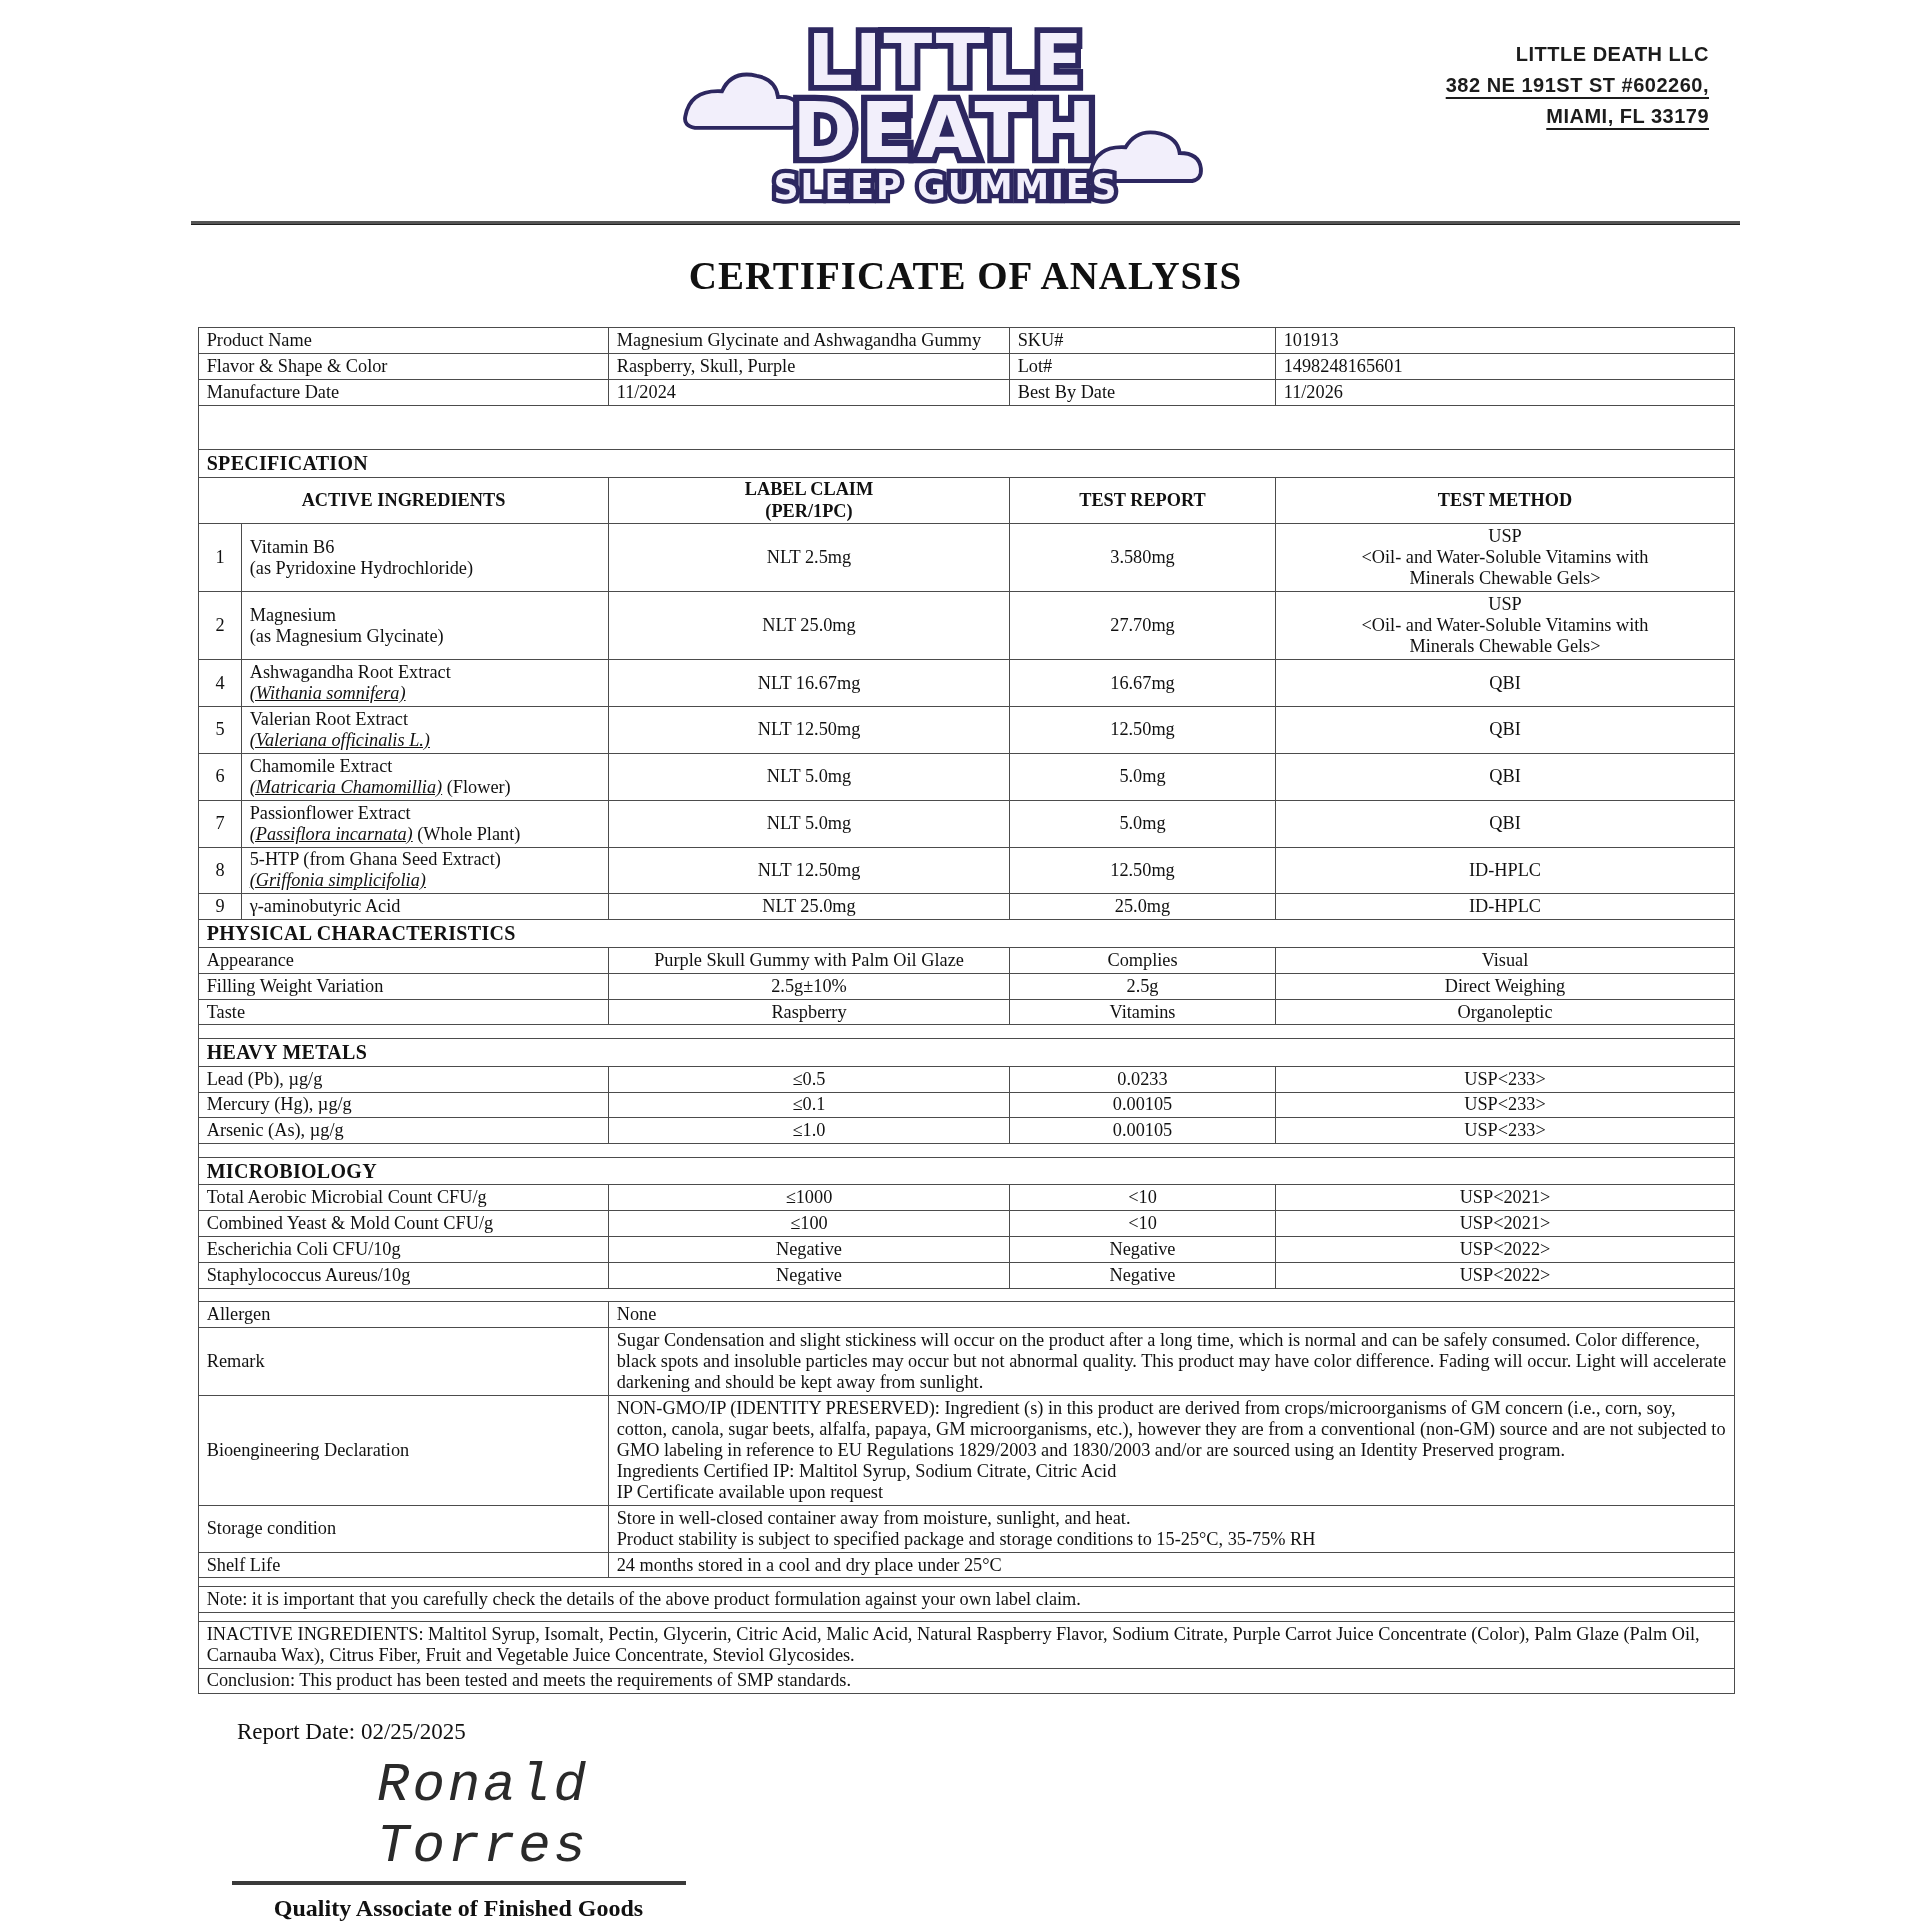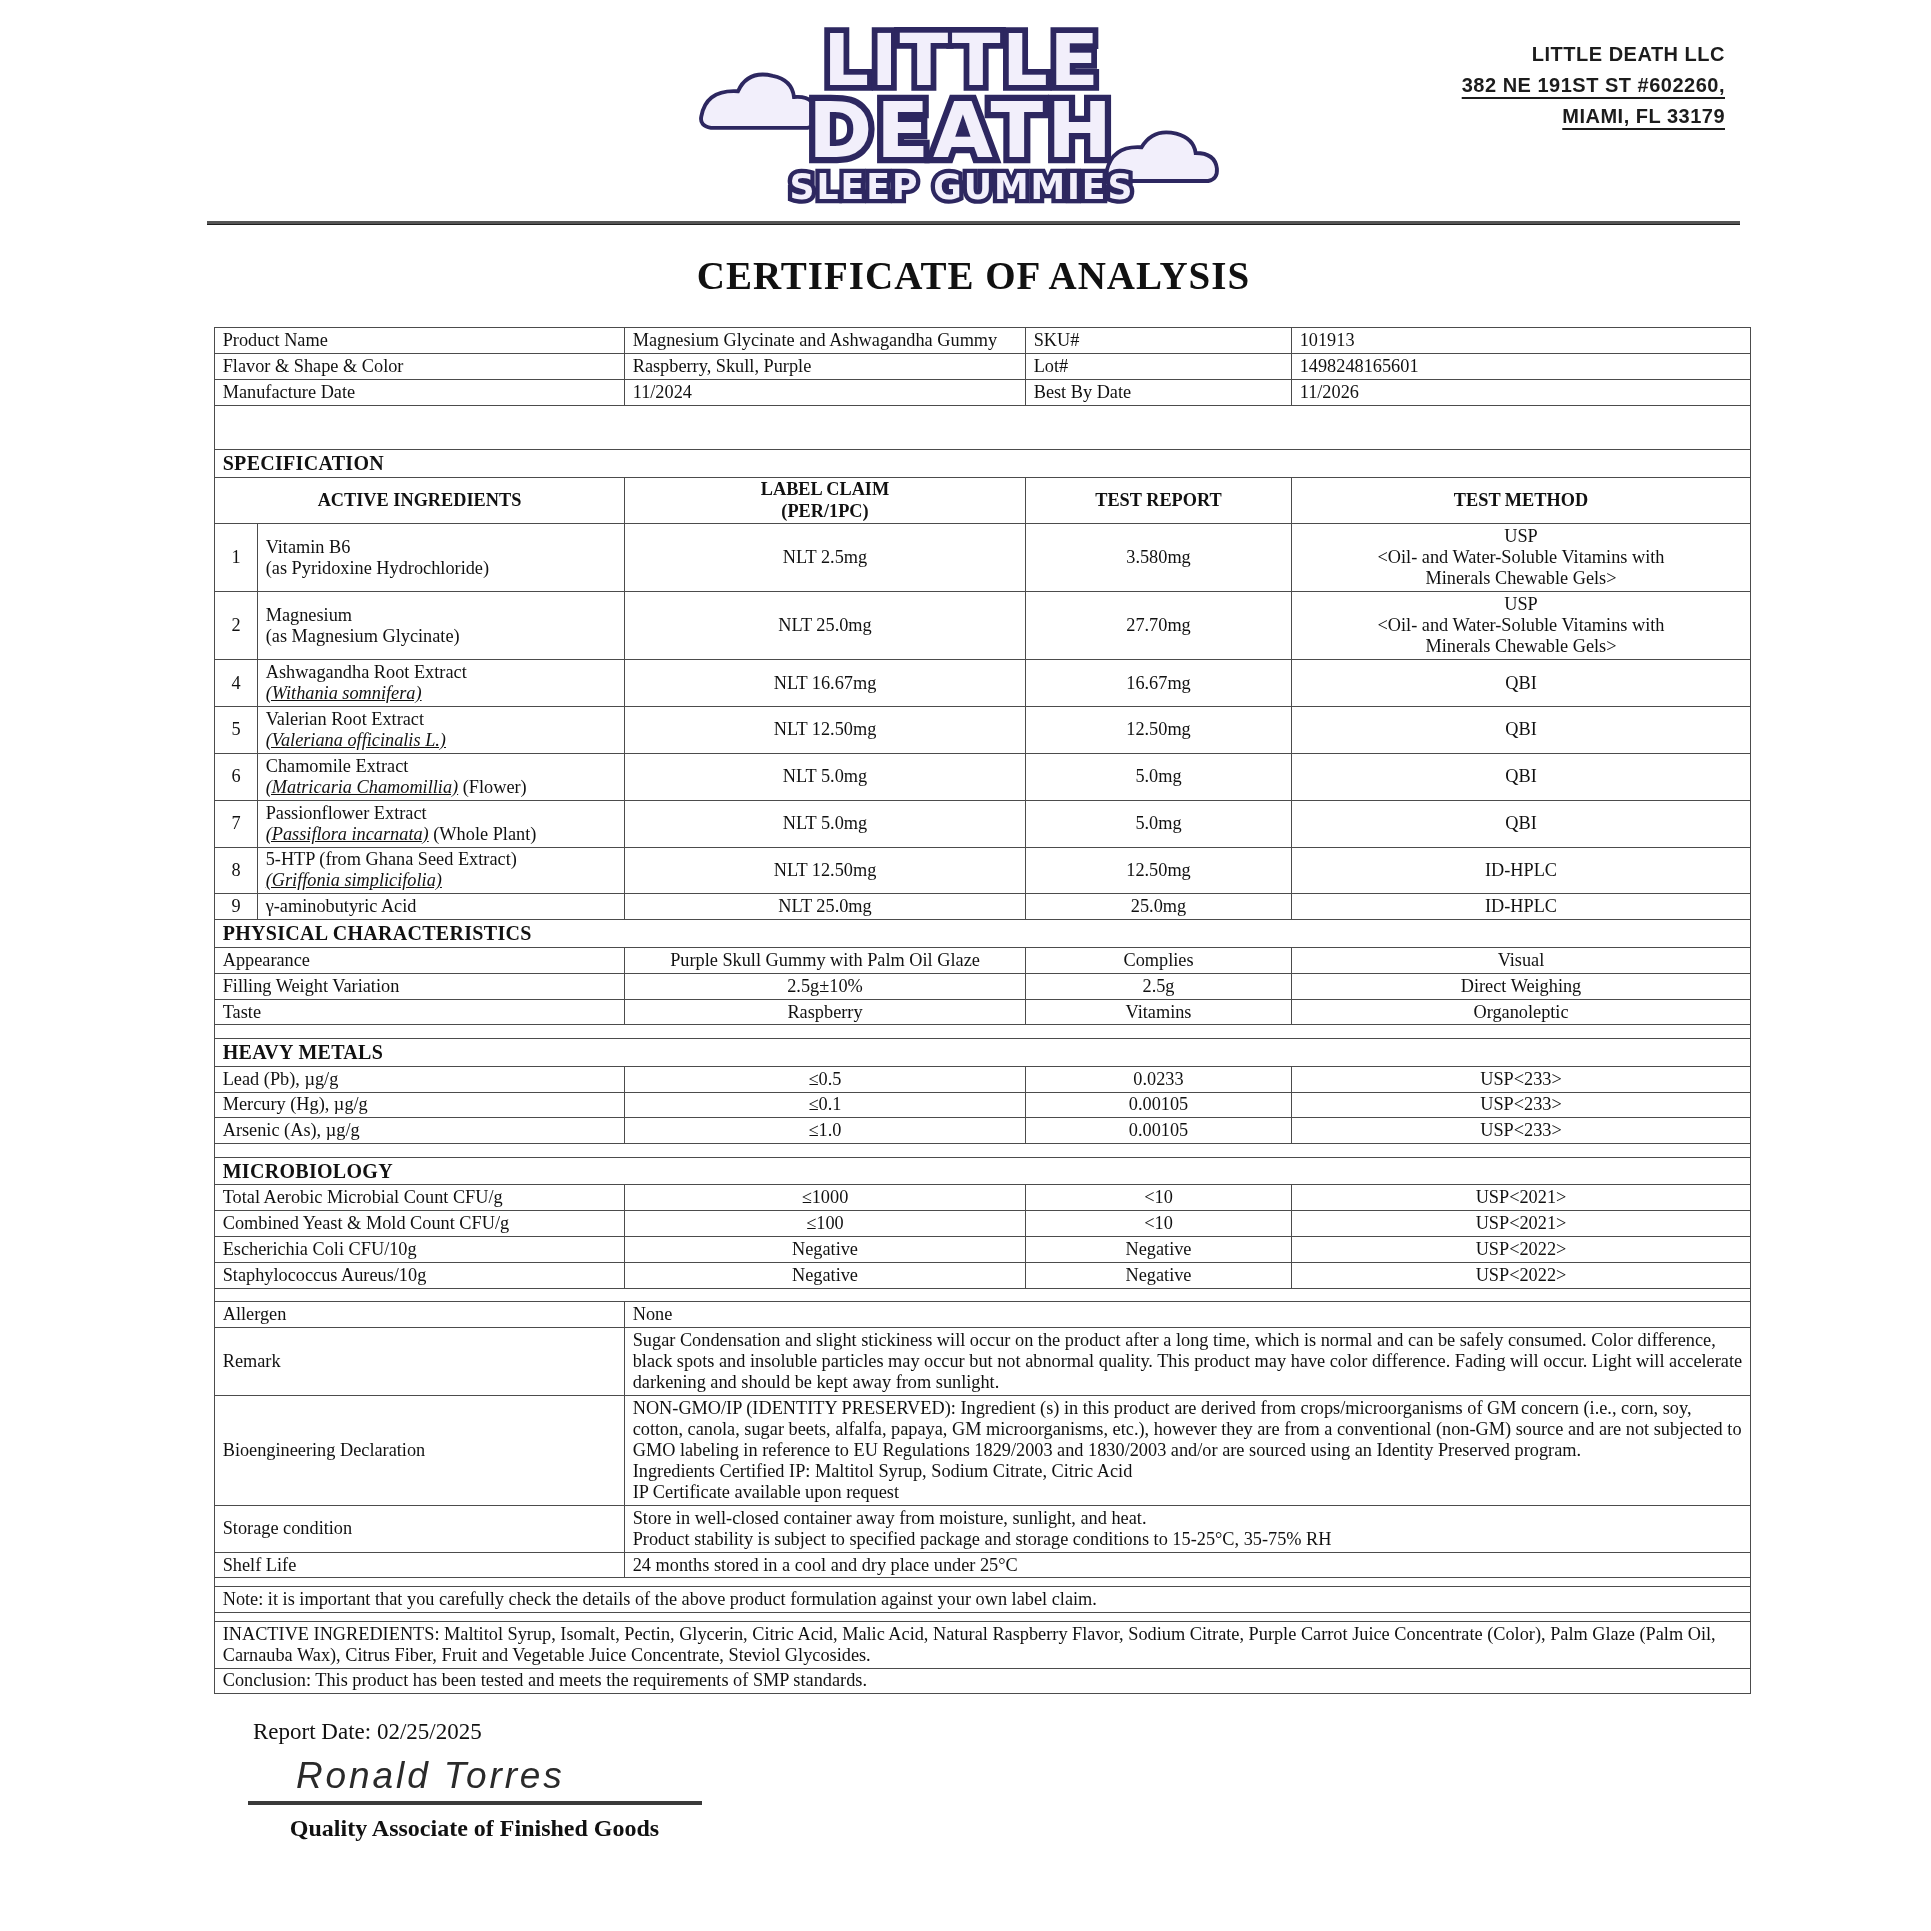--- a/index.html
+++ b/index.html
@@ -1,20 +1,20 @@
 <!DOCTYPE html>
 <html><head>
 <meta charset="utf-8">
 <style>
   * { margin:0; padding:0; box-sizing:border-box; }
   body {
     width:1931px; height:1931px; background:#ffffff; overflow:hidden;
     font-family:"Liberation Serif", serif; color:#111;
   }
-  .page { width:1931px; height:1931px; position:relative;padding-left:16px; }
+  .page { width:1931px; height:1931px; position:relative; }
 
   
   .header { display:flex; align-items:flex-start; padding:9.7px 164px 0 164px; }
   .logo-wrap { margin-left:502px; width:560px; }
   .company { margin-left:58px; margin-top:29px; width:425px; text-align:right;
              font-family:"Liberation Sans", sans-serif; font-weight:bold;
              font-size:20px; line-height:1.55; color:#1c1c1c; letter-spacing:0.5px; }
   .company .u { text-decoration:underline; text-underline-offset:4.8px; }
   .rule { height:5.8px; background:#1f1f1f; margin:3.9px 191px 0 191px; border-bottom:1.9px solid #fff; box-shadow:0 2.9px 0 #555 inset; }
 
@@ -30,23 +30,23 @@
   .section-hdr { font-weight:bold; font-size:20px; letter-spacing:0.3px; }
   .colhdr { font-weight:bold; text-align:center; white-space:pre-line; }
   .num-cell { text-align:center; }
   .sci { font-style:italic; text-decoration:underline; }
   .spacer-tall { height:44px; }
   .spacer { height:13.5px; }
   .spacer-xs { height:8.7px; }
 
   
   .report-date { margin:25px 0 10px 237px; font-size:23px; }
-  .signature { margin:9.7px 0 0 280px; width:406px; text-align:left;
-               font-family:Liberation Sans, sans-serif; font-style:italic;
-               font-size:37px; color:#2a2a2a; letter-spacing:2.9px; }
+  .signature { margin:9.7px 0 0 280px; width:406px; text-align:center;
+               font-family:Liberation Mono, monospace; font-style:italic;
+               font-size:54px; color:#2a2a2a; letter-spacing:2.9px; }
   .sig-line { margin:3.9px 0 0 232px; width:454px; height:3.9px; background:#3a3a3a; }
   .signer-title { margin:9.7px 0 0 246px; width:425px; text-align:center;
                   font-weight:bold; font-size:24px;font-family:Liberation Serif, serif; }
 </style>
 </head>
 <body>
 
 <div class="page">
 
   <div class="header">

